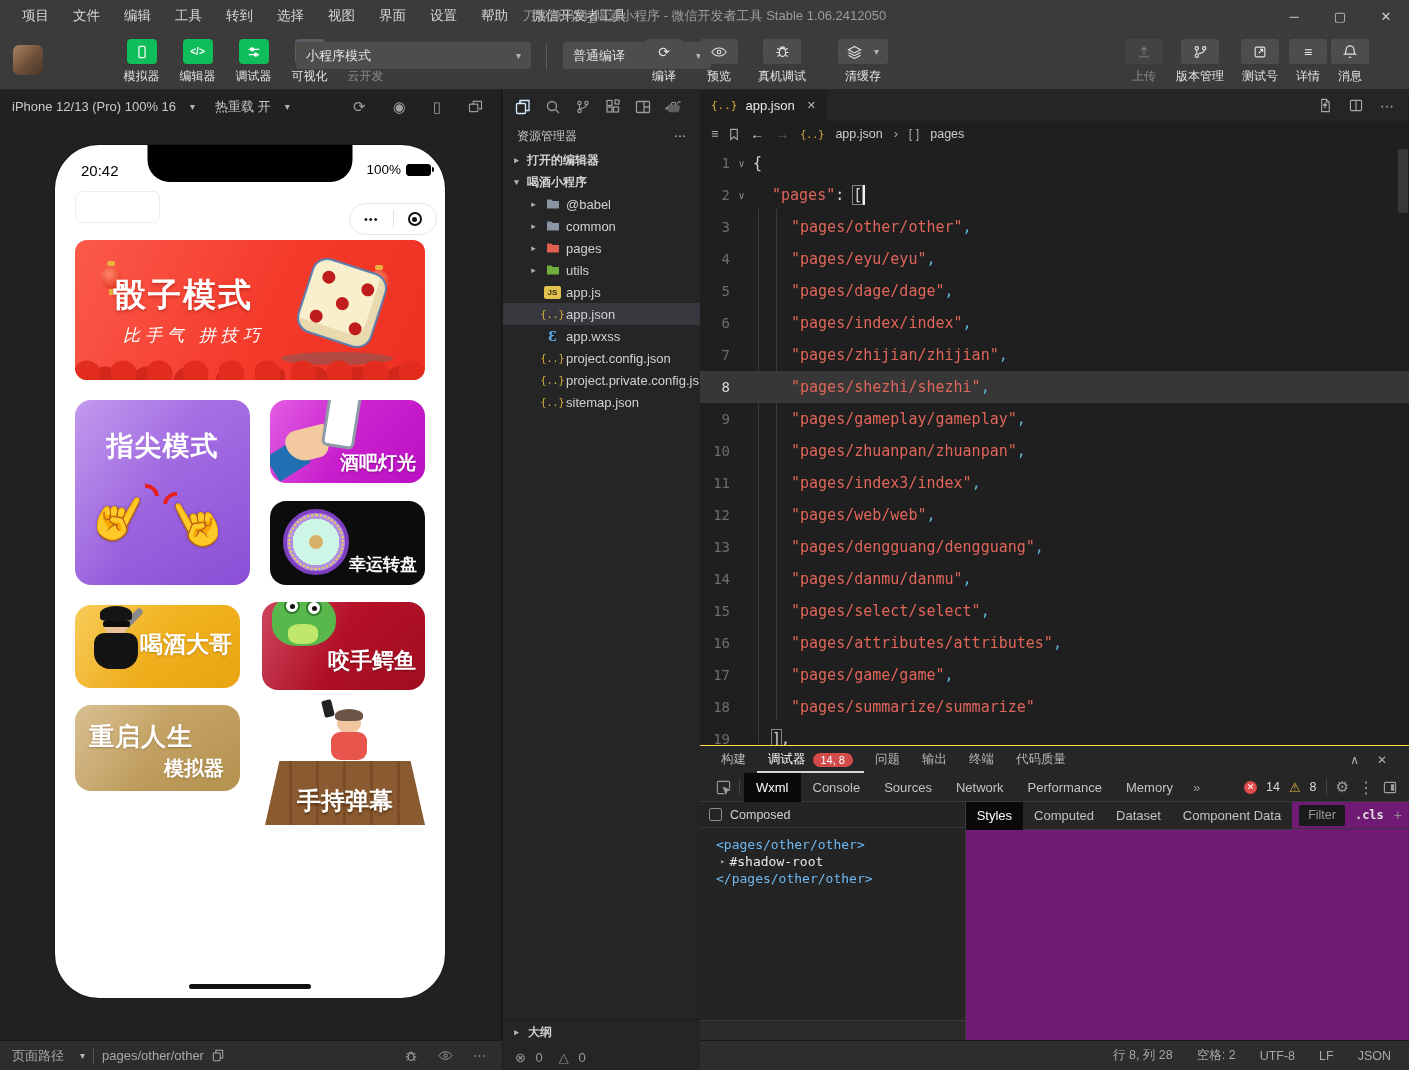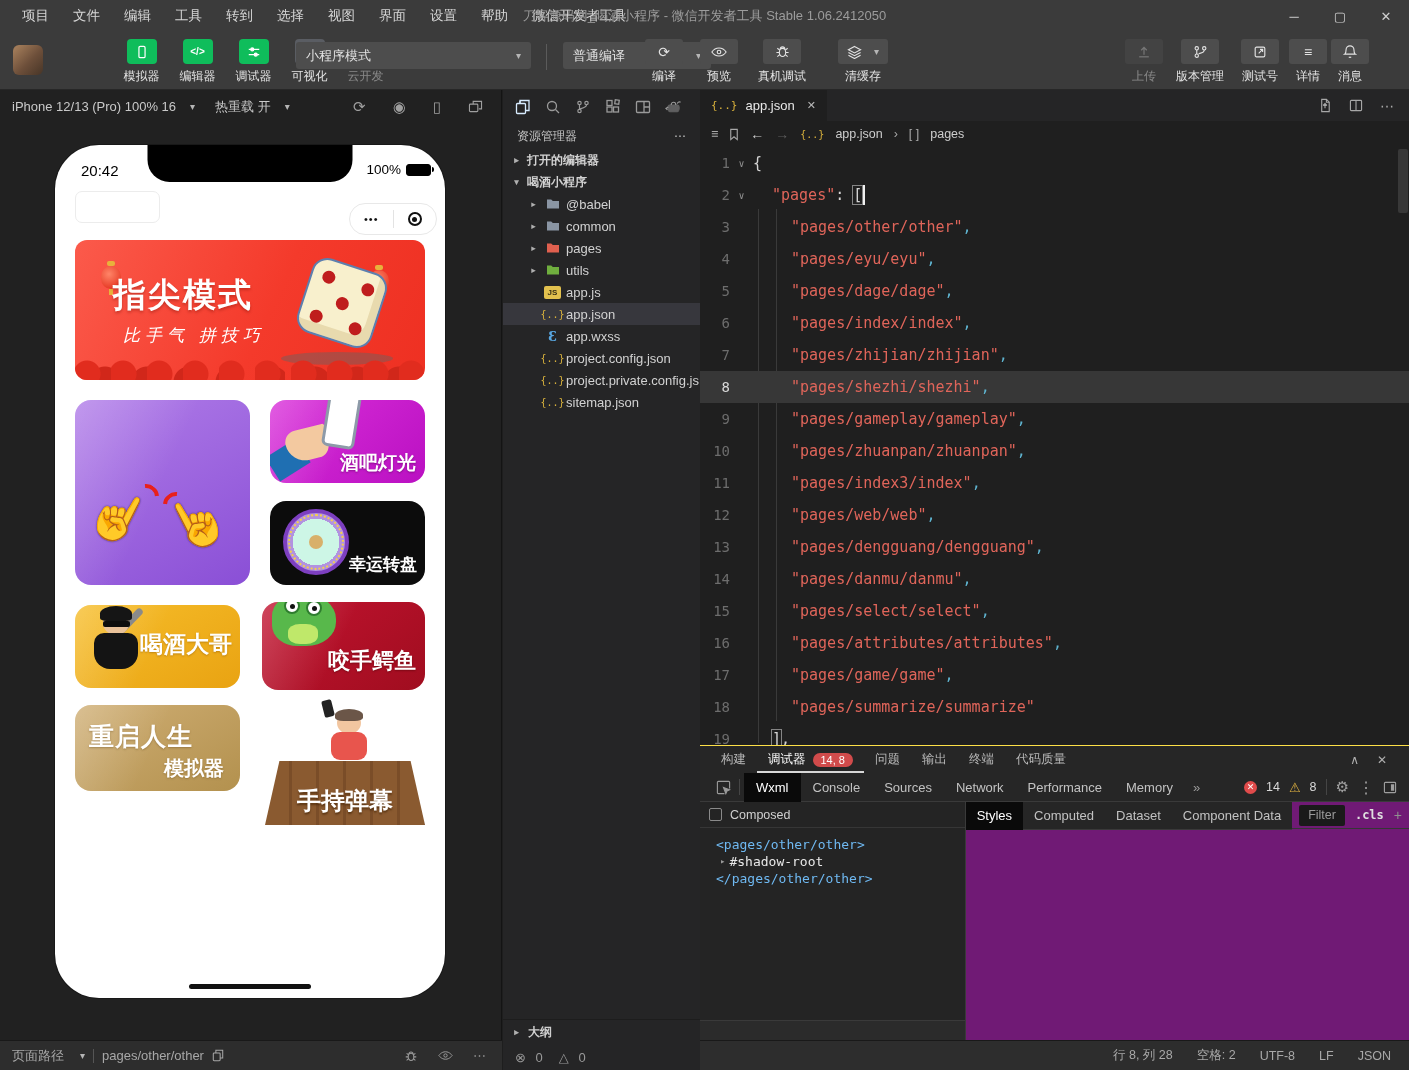--- a/index.html
+++ b/index.html
@@ -406,36 +406,37 @@
       <span class="cap-target">
           <span class="cap-circle">
             <i></i>
           </span>
         </span>
     </div>
 
     <div class="banner">
       <span class="lantern l1"></span>
       <span class="lantern l2"></span>
-      <div class="banner-title">指尖模式</div>
+      <div class="banner-title">骰子模式</div>
       <div class="banner-sub">比手气 拼技巧</div>
       <div class="dice-shadow"></div>
       <div class="dice">
           <i></i>
           <i></i>
           <i></i>
           <i></i>
           <i></i>
         </div>
       <div class="clouds"></div>
     </div>
 
     <div class="tiles">
       <div class="tile" id="t-zhijian">
         <div class="sheen"></div>
+        <div class="t-label">指尖模式</div>
         <span class="hand h1">☝</span>
         <span class="hand h2">☝</span>
         <span class="arc a1"></span>
         <span class="arc a2"></span>
       </div>
       <div class="tile" id="t-dengguang">
         <div class="sheen"></div>
         <div class="sleeve"></div>
         <div class="hand-wedge"></div>
         <div class="mini-phone"></div>

